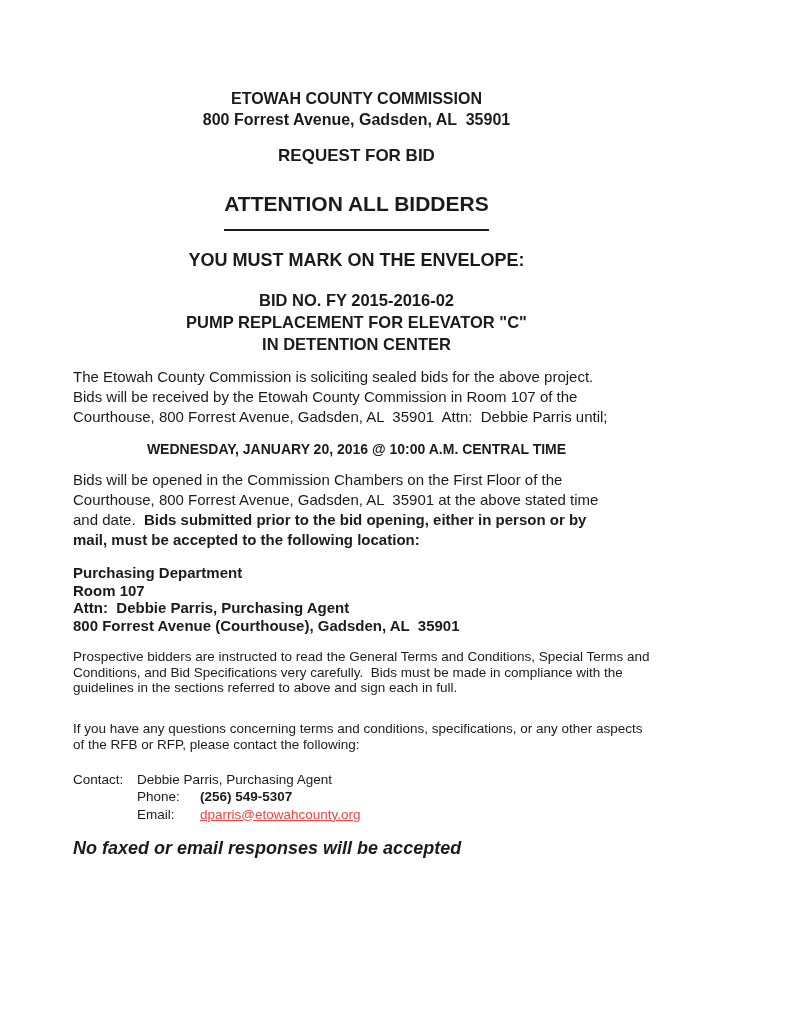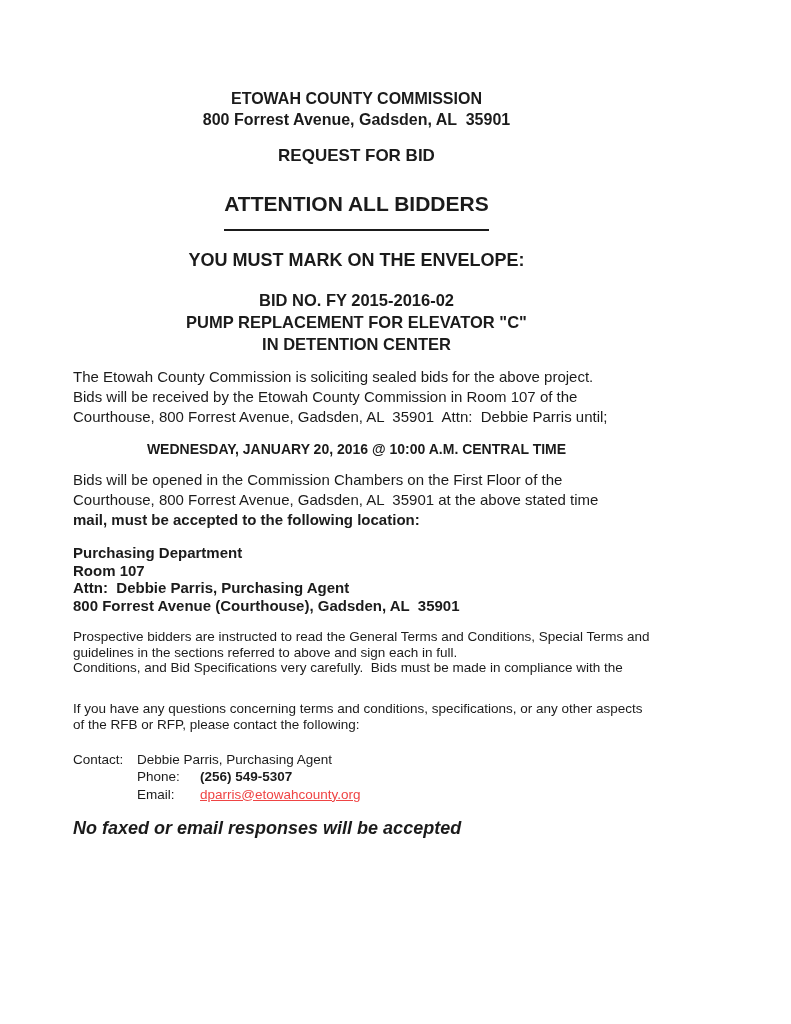--- a/index.html
+++ b/index.html
@@ -101,34 +101,35 @@
       <div class="line">The Etowah County Commission is soliciting sealed bids for the above project.</div>
       <div class="line">Bids will be received by the Etowah County Commission in Room 107 of the</div>
       <div class="line">Courthouse, 800 Forrest Avenue, Gadsden, AL  35901  Attn:  Debbie Parris until;</div>
     </div>
 
     <div class="deadline centered line">WEDNESDAY, JANUARY 20, 2016 @ 10:00 A.M. CENTRAL TIME</div>
 
     <div class="opening-para">
       <div class="line">Bids will be opened in the Commission Chambers on the First Floor of the</div>
       <div class="line">Courthouse, 800 Forrest Avenue, Gadsden, AL  35901 at the above stated time</div>
+      <div class="line"><span>and date.  </span><span class="bold">Bids submitted prior to the bid opening, either in person or by</span></div>
       <div class="line bold">mail, must be accepted to the following location:</div>
     </div>
 
     <div class="location-block">
       <div class="line">Purchasing Department</div>
       <div class="line">Room 107</div>
       <div class="line">Attn:  Debbie Parris, Purchasing Agent</div>
       <div class="line">800 Forrest Avenue (Courthouse), Gadsden, AL  35901</div>
     </div>
 
     <div class="small-para instructions-para">
       <div class="line">Prospective bidders are instructed to read the General Terms and Conditions, Special Terms and</div>
+      <div class="line">Conditions, and Bid Specifications very carefully.  Bids must be made in compliance with the</div>
       <div class="line">guidelines in the sections referred to above and sign each in full.</div>
-      <div class="line">Conditions, and Bid Specifications very carefully.  Bids must be made in compliance with the</div>
     </div>
 
     <div class="small-para questions-para">
       <div class="line">If you have any questions concerning terms and conditions, specifications, or any other aspects</div>
       <div class="line">of the RFB or RFP, please contact the following:</div>
     </div>
 
     <div class="contact-block">
       <div class="line">Contact:</div>
       <div class="line contact-name">Debbie Parris, Purchasing Agent</div>

